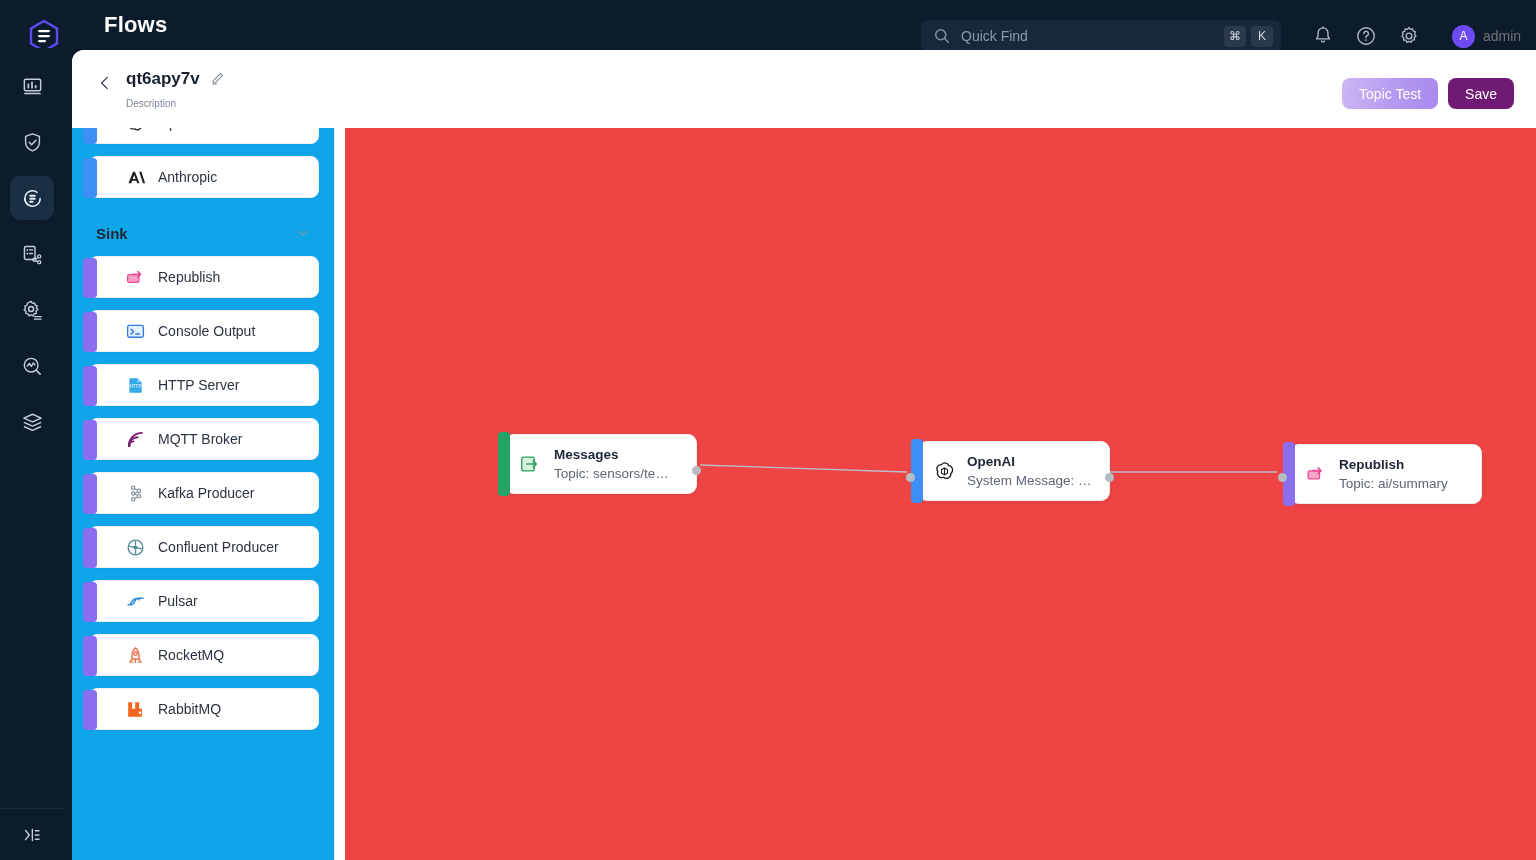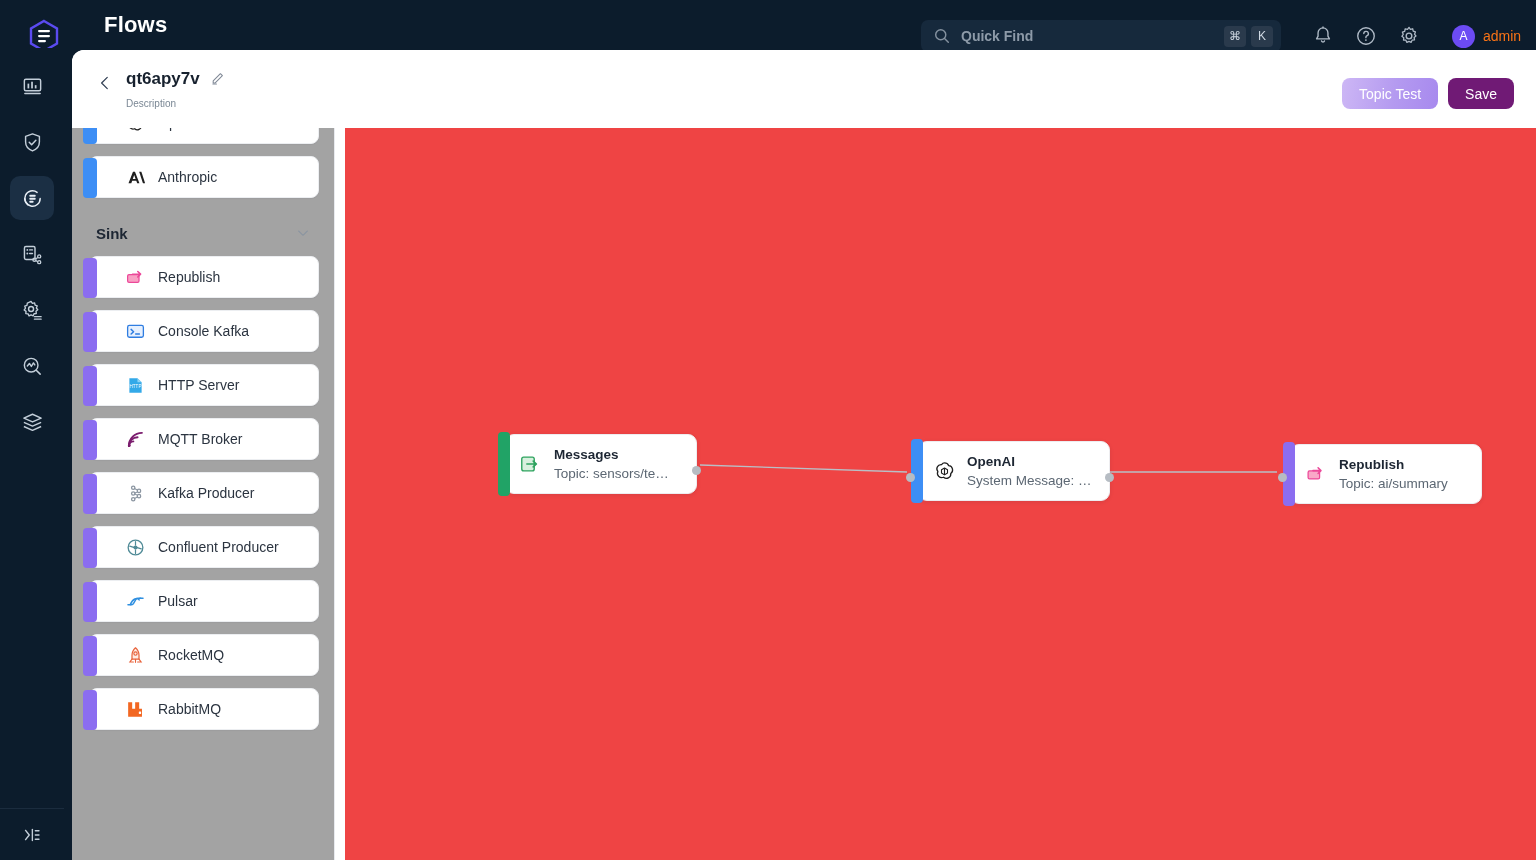--- a/index.html
+++ b/index.html
@@ -27,36 +27,35 @@
   .searchbox {
     position: absolute; left: 909px; top: 8px; width: 360px; height: 32px;
     background: #16293c; border-radius: 7px; display: flex; align-items: center;
     padding: 0 8px 0 12px;
   }
   .searchbox .s-ico { width: 18px; height: 18px; flex: none; opacity: .75; }
   .searchbox input {
     flex: 1; background: transparent; border: none; outline: none;
     color: #d6dee8; font-size: 14px; font-family: "Liberation Sans", sans-serif;
     margin-left: 10px;
-    font-weight: bold;
   }
   .searchbox input::placeholder { color: #8d9aa8; }
   .kbd {
     min-width: 22px; height: 21px; background: #2a3a4c; border-radius: 4px;
     color: #cfd8e2; font-size: 12px; display: flex; align-items: center;
     justify-content: center; margin-left: 5px; padding: 0 4px;
   }
   .ticons { position: absolute; left: 1300px; top: 0; height: 48px; display: flex; align-items: center; gap: 21px; }
   .ticon { width: 22px; height: 22px; opacity: .85; cursor: pointer; }
   .user { position: absolute; left: 1440px; top: 0; height: 48px; display: flex; align-items: center; gap: 8px; }
   .avatar {
     width: 23px; height: 23px; border-radius: 50%; background: #6c4bf4;
     color: #fff; font-size: 12px; display: flex; align-items: center; justify-content: center;
   }
-  .username { color: #f97316; font-size: 14px; }
+  .username { color: #737373; font-size: 14px; }
 
   
   .rail {
     position: absolute; left: 0; top: 48px; width: 64px; height: 812px;
     background: #0c1c2c; display: flex; flex-direction: column; align-items: center;
   }
   .rail-item {
     width: 44px; height: 44px; margin-top: 12px; border-radius: 10px;
     display: flex; align-items: center; justify-content: center; cursor: pointer;
   }
@@ -90,21 +89,21 @@
   .btn {
     height: 31px; border-radius: 8px; border: none; color: #fff; font-size: 14px;
     padding: 0 17px; cursor: pointer; font-family: "Liberation Sans", sans-serif;
   }
   .btn-test { background: linear-gradient(100deg,#cdb7f5 0%, #b49af0 55%, #a789ee 100%); }
   .btn-save { background: #701a75; }
 
   
   .palette {
     position: absolute; left: 0; top: 78px; width: 263px; height: 732px;
-    background: #a3a3a3; border-right: 1px solid #e8eaee; overflow: hidden;
+    background: #0ea5e9; border-right: 1px solid #e8eaee; overflow: hidden;
   }
   .pal-scroll { position: absolute; left: 0; top: -26px; width: 263px; }
   .pal-item {
     position: relative; margin: 0 16px 12px 17px; height: 42px; background: #fff;
     border: 1px solid #eceef1; border-radius: 8px; display: flex; align-items: center;
     padding-left: 38px; cursor: pointer; box-shadow: 0 1px 1px rgba(20,30,45,.04);
   }
   .pal-item .bar {
     position: absolute; left: -7px; top: 1px; width: 14px; height: 40px; border-radius: 4px; z-index: 0;
   }
@@ -322,21 +321,21 @@
           </div>
           <div class="pal-item">
             <div class="bar" style="background:#8b6df0"></div>
             <div class="pal-ico">
               <svg viewBox="0 0 24 24" style="width:21px;height:21px">
                 <rect x="3" y="5" width="18" height="13.6" rx="2" fill="#e6f0fe" stroke="#2f7de1" stroke-width="1.5"></rect>
                 <path d="M7 9.6l2.8 2.6L7 14.8" fill="none" stroke="#2f7de1" stroke-width="1.7" stroke-linecap="round" stroke-linejoin="round"></path>
                 <line x1="12.2" y1="14.9" x2="16.4" y2="14.9" stroke="#2f7de1" stroke-width="1.7" stroke-linecap="round"></line>
               </svg>
             </div>
-            <div class="pal-label">Console Kafka</div>
+            <div class="pal-label">Console Output</div>
           </div>
           <div class="pal-item">
             <div class="bar" style="background:#8b6df0"></div>
             <div class="pal-ico">
               <svg viewBox="0 0 24 24" style="width:21px;height:21px">
                 <path d="M5 3.6h9.2L19 8.4v12H5Z" fill="#33a9e8"></path>
                 <path d="M14.2 3.6 19 8.4h-4.8Z" fill="#8fd4f5"></path>
                 <text x="12" y="14.4" font-size="5.2" fill="#ffffff" text-anchor="middle" font-family="Liberation Sans">HTTP</text>
               </svg>
             </div>

